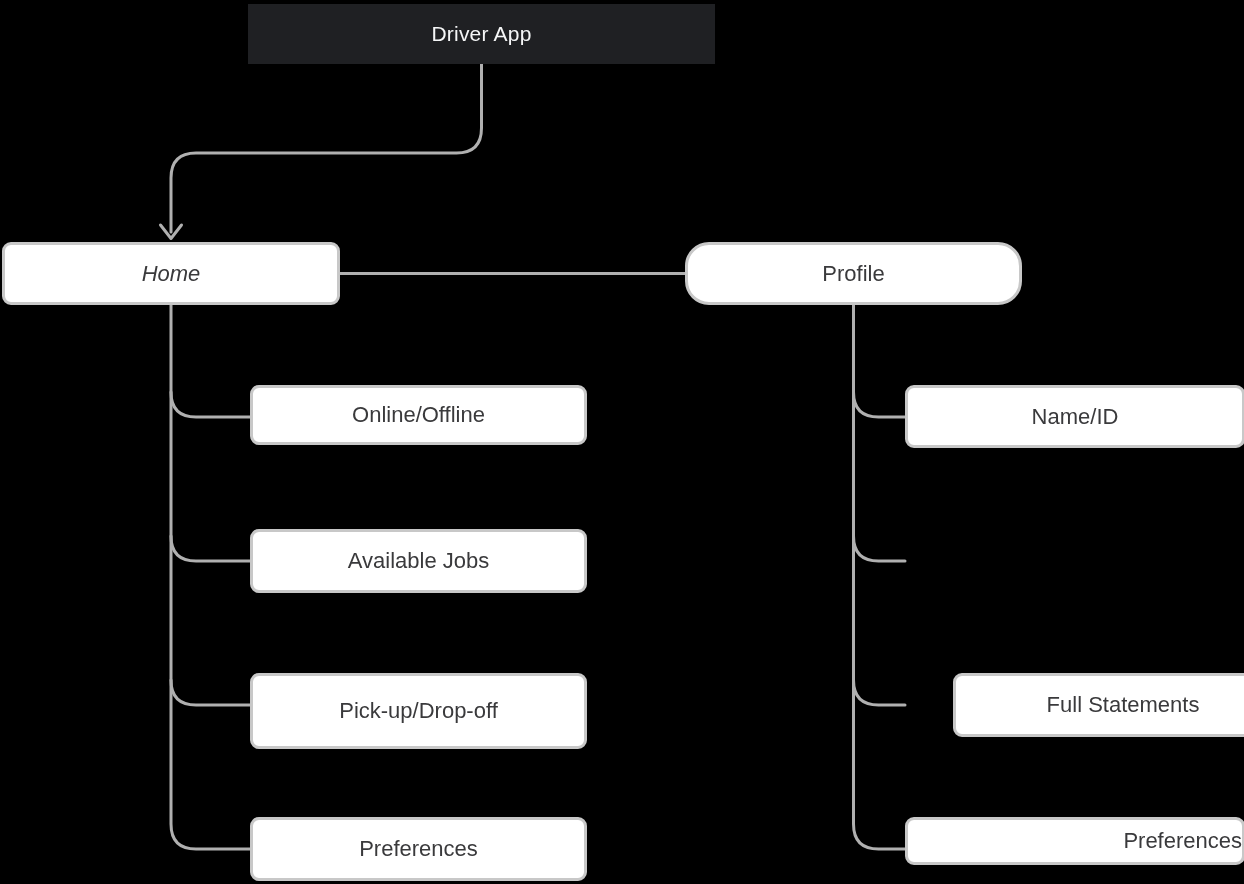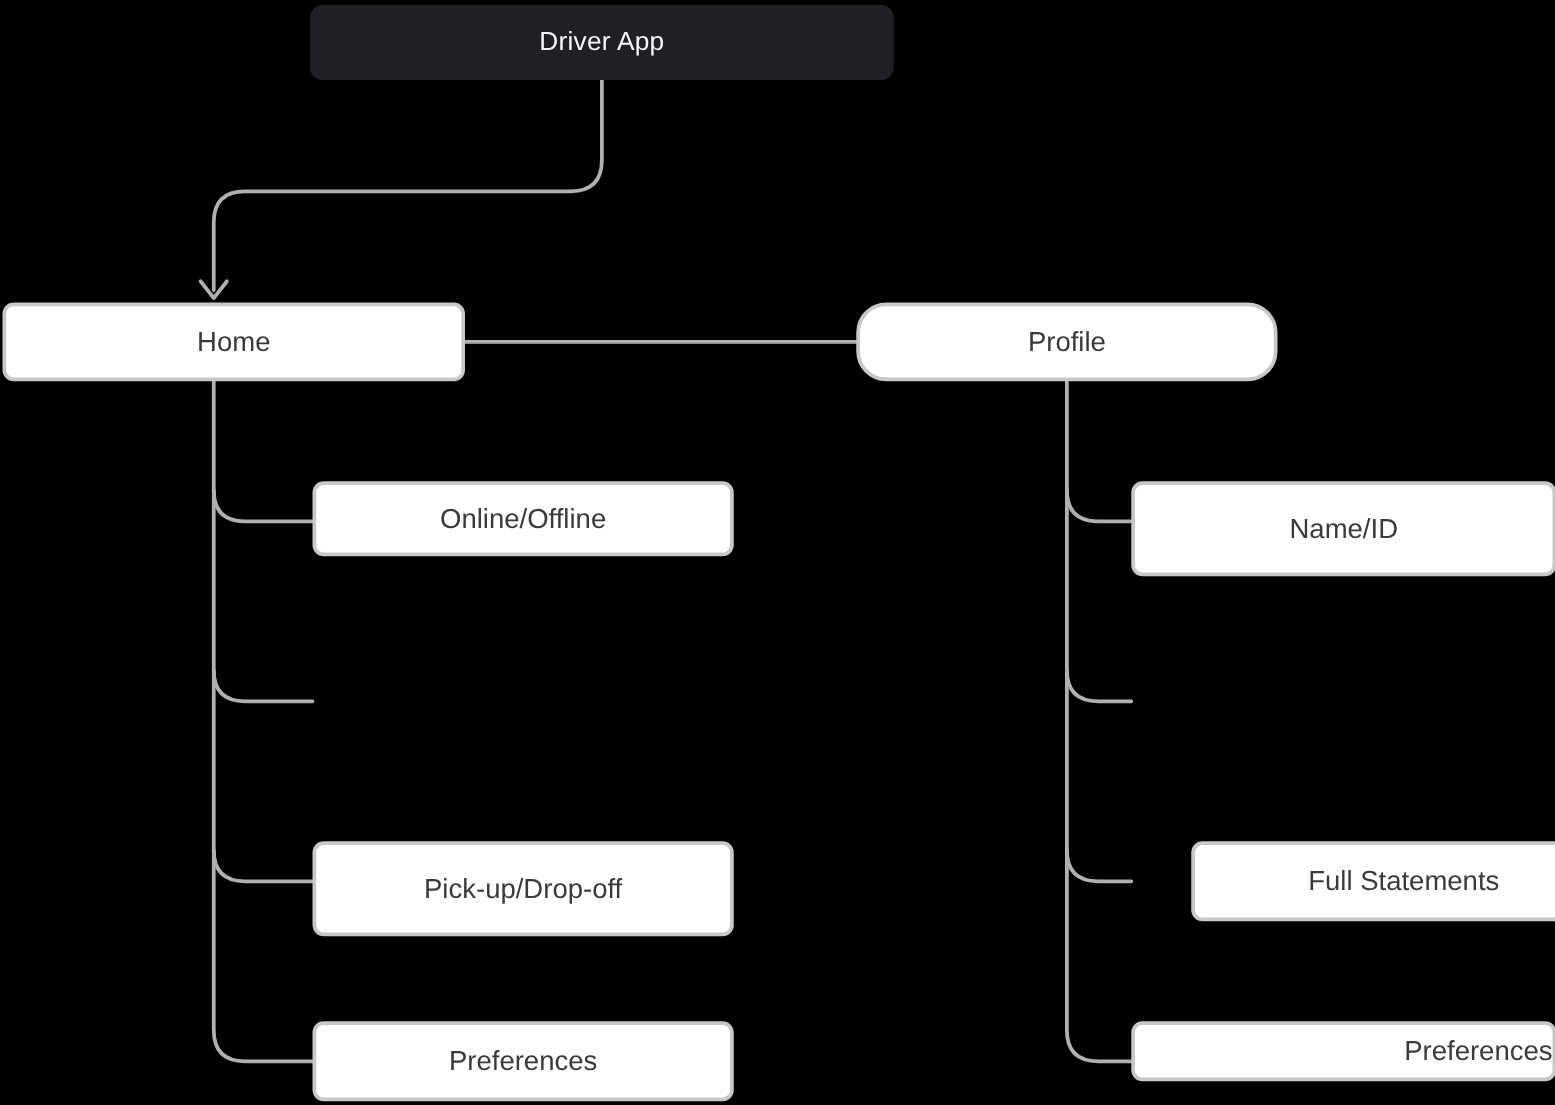--- a/index.html
+++ b/index.html
@@ -34,21 +34,21 @@
     position: absolute;
     display: flex;
     align-items: center;
     justify-content: center;
     box-sizing: border-box;
     cursor: default;
   }
   .node.root {
     background: var(--root-box-bg, #1f2023);
     color: var(--root-box-text, #f5f6f7);
-    border-radius: 10px;
+    border-radius: 0;
     font-size: 21px;
     letter-spacing: 0.2px;
   }
   .node.leaf {
     background: var(--node-bg, #ffffff);
     border: 3px solid var(--node-border, #c8c8c8);
     border-radius: 9px;
     color: var(--node-text, #3a3a3c);
     font-size: 22px;
   }
@@ -77,42 +77,45 @@
     <path d="M853.5 305 V824 Q853.5 849 878.5 849 H905"></path>
     <path d="M853.5 392 Q853.5 417 878.5 417 H905"></path>
     <path d="M853.5 536 Q853.5 561 878.5 561 H905"></path>
     <path d="M853.5 680 Q853.5 705 878.5 705 H905"></path>
   </svg>
 
   <div class="node root" style="left:248px; top:4px; width:467px; height:60px;">
     <span class="node-label">Driver App</span>
   </div>
 
-  <div class="node leaf" style="left:2px; top:242px; width:370px; height:63px;">
+  <div class="node leaf" style="left:2px; top:242px; width:338px; height:63px;font-style:italic;">
     <span class="node-label">Home</span>
   </div>
 
   <div class="node leaf" style="left:685px; top:242px; width:337px; height:63px;border-radius:24px;">
     <span class="node-label">Profile</span>
   </div>
 
   <div class="node leaf" style="left:250px; top:385px; width:337px; height:60px;">
     <span class="node-label">Online/Offline</span>
   </div>
 
+  <div class="node leaf" style="left:250px; top:529px; width:337px; height:64px;">
+    <span class="node-label">Available Jobs</span>
+  </div>
 
   <div class="node leaf" style="left:250px; top:673px; width:337px; height:76px;">
     <span class="node-label">Pick-up/Drop-off</span>
   </div>
 
   <div class="node leaf" style="left:250px; top:817px; width:337px; height:64px;">
     <span class="node-label">Preferences</span>
   </div>
 
-  <div class="node leaf" style="left:905px; top:385px; width:340px; height:76px;">
+  <div class="node leaf" style="left:905px; top:385px; width:340px; height:63px;">
     <span class="node-label">Name/ID</span>
   </div>
 
 
   <div class="node leaf" style="left:953px; top:673px; width:340px; height:64px;">
     <span class="node-label">Full Statements</span>
   </div>
 
   <div class="node leaf" style="left:905px; top:817px; width:340px; height:48px;justify-content:flex-end;">
     <span class="node-label">Preferences</span>

